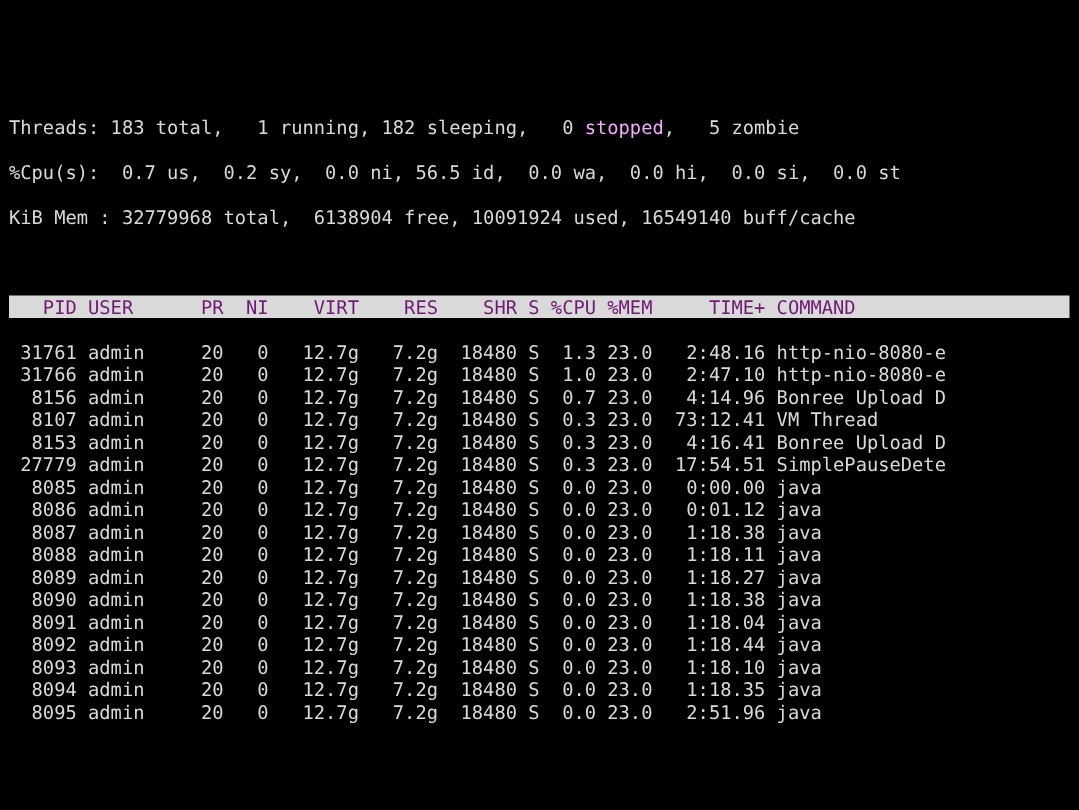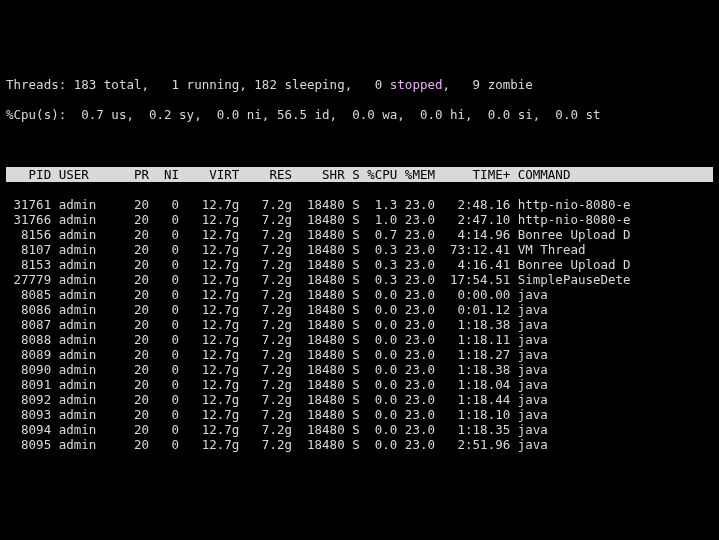--- a/index.html
+++ b/index.html
@@ -9,30 +9,31 @@
     font-family:"DejaVu Sans Mono","Liberation Mono","Courier New",monospace;
     font-size:12.5px;
     line-height:15px;
     width:719px;
     height:540px;
     overflow:hidden;
     white-space:pre;
   }
   .term{padding:2px 6px 0 6px}
   .row{height:15px}
-  .inv{background:#d9d9d9;color:#000000}
+  .inv{background:#d9d9d9;color:#701a75}
   .hl{color:#f0abfc}
 </style>
 </head>
 <body>
 
 
 
 <div class="term">
-<div class="row"><span>Threads: 183 total,   1 running, 182 sleeping,   0 </span><span class="hl">stopped</span><span>,   9 zombie</span></div>
+<div class="row"><span>Threads: 183 total,   1 running, 182 sleeping,   0 </span><span class="hl">stopped</span><span>,   5 zombie</span></div>
 <div class="row"><span>%Cpu(s):  0.7 us,  0.2 sy,  0.0 ni, 56.5 id,  0.0 wa,  0.0 hi,  0.0 si,  0.0 st</span></div>
+<div class="row"><span>KiB Mem : 32779968 total,  6138904 free, 10091924 used, 16549140 buff/cache</span></div>
 <div class="row"> </div>
 <div class="row" id="hdr"><span class="inv">   PID USER      PR  NI    VIRT    RES    SHR S %CPU %MEM     TIME+ COMMAND                   </span></div>
 <div id="plist"><div class="row"> 31761 admin     20   0   12.7g   7.2g  18480 S  1.3 23.0   2:48.16 http-nio-8080-e</div><div class="row"> 31766 admin     20   0   12.7g   7.2g  18480 S  1.0 23.0   2:47.10 http-nio-8080-e</div><div class="row">  8156 admin     20   0   12.7g   7.2g  18480 S  0.7 23.0   4:14.96 Bonree Upload D</div><div class="row">  8107 admin     20   0   12.7g   7.2g  18480 S  0.3 23.0  73:12.41 VM Thread</div><div class="row">  8153 admin     20   0   12.7g   7.2g  18480 S  0.3 23.0   4:16.41 Bonree Upload D</div><div class="row"> 27779 admin     20   0   12.7g   7.2g  18480 S  0.3 23.0  17:54.51 SimplePauseDete</div><div class="row">  8085 admin     20   0   12.7g   7.2g  18480 S  0.0 23.0   0:00.00 java</div><div class="row">  8086 admin     20   0   12.7g   7.2g  18480 S  0.0 23.0   0:01.12 java</div><div class="row">  8087 admin     20   0   12.7g   7.2g  18480 S  0.0 23.0   1:18.38 java</div><div class="row">  8088 admin     20   0   12.7g   7.2g  18480 S  0.0 23.0   1:18.11 java</div><div class="row">  8089 admin     20   0   12.7g   7.2g  18480 S  0.0 23.0   1:18.27 java</div><div class="row">  8090 admin     20   0   12.7g   7.2g  18480 S  0.0 23.0   1:18.38 java</div><div class="row">  8091 admin     20   0   12.7g   7.2g  18480 S  0.0 23.0   1:18.04 java</div><div class="row">  8092 admin     20   0   12.7g   7.2g  18480 S  0.0 23.0   1:18.44 java</div><div class="row">  8093 admin     20   0   12.7g   7.2g  18480 S  0.0 23.0   1:18.10 java</div><div class="row">  8094 admin     20   0   12.7g   7.2g  18480 S  0.0 23.0   1:18.35 java</div><div class="row">  8095 admin     20   0   12.7g   7.2g  18480 S  0.0 23.0   2:51.96 java</div></div>
 </div>
 
 
 
 
 </body></html>

